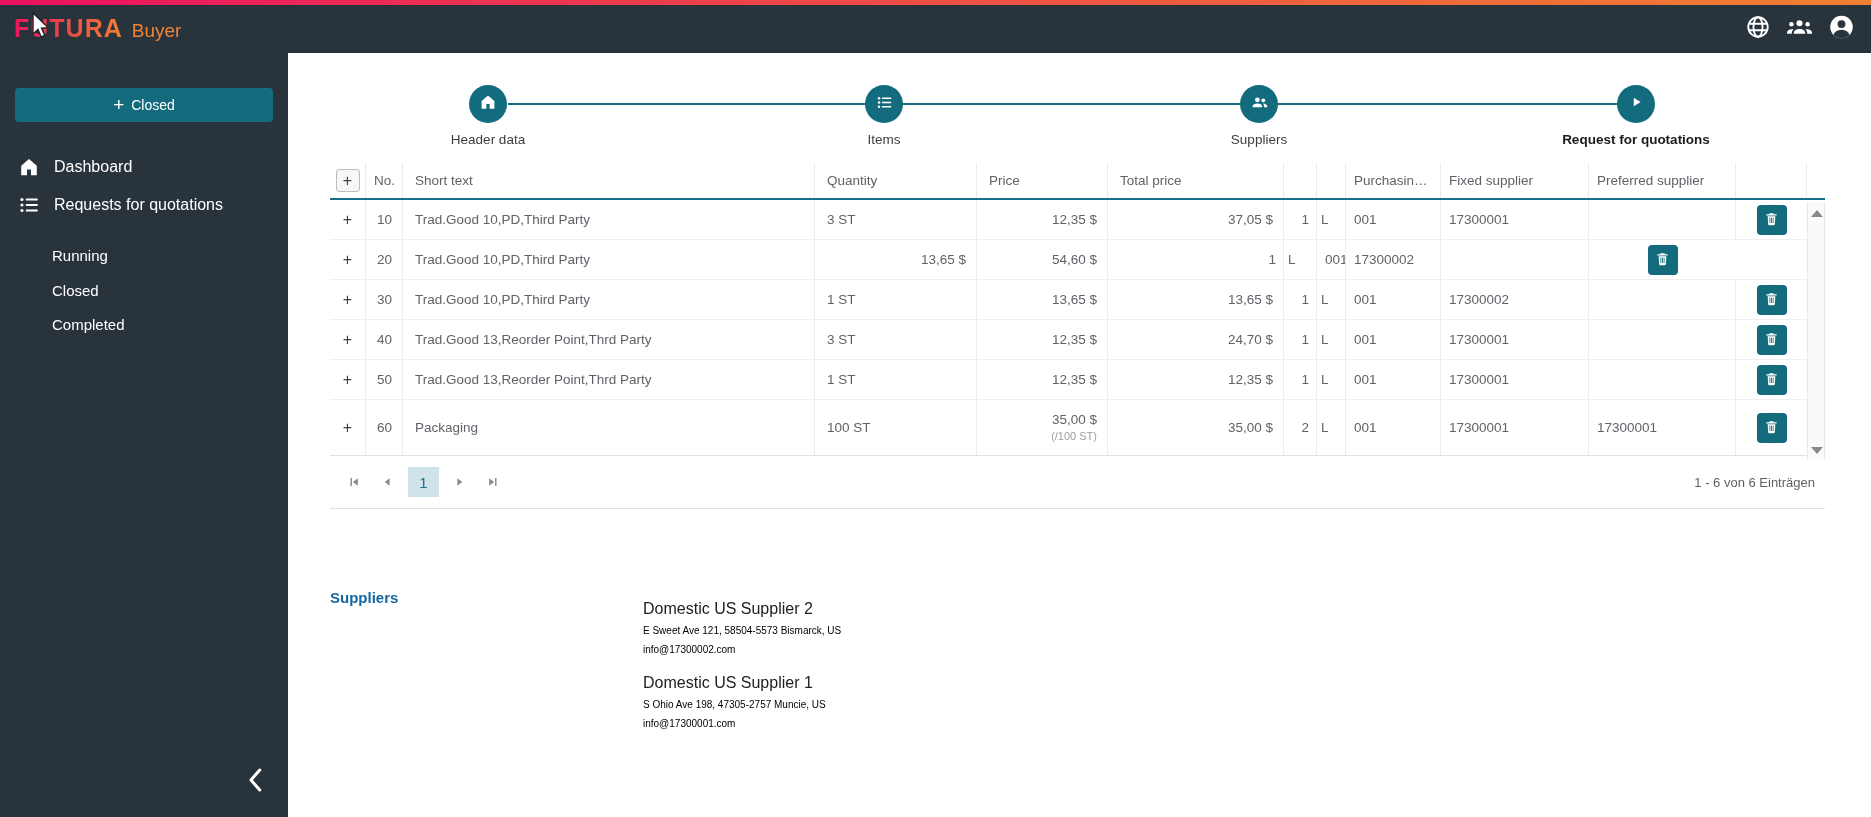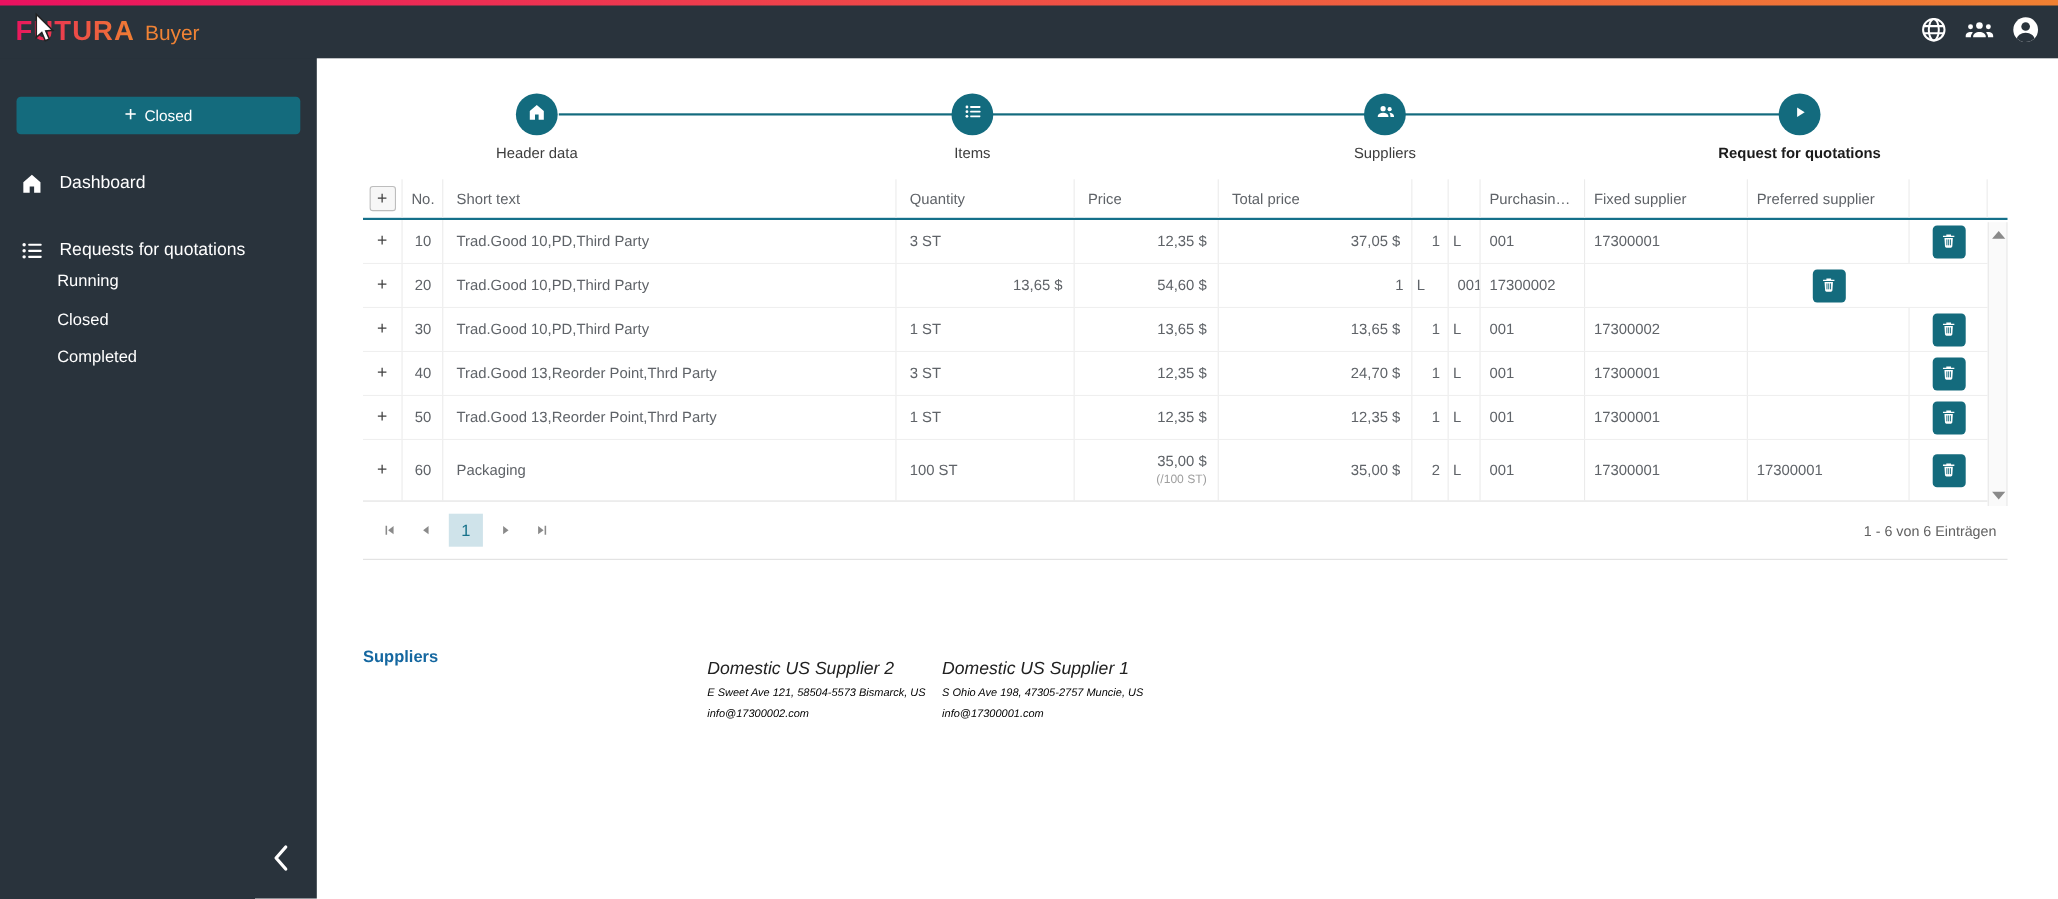--- a/index.html
+++ b/index.html
@@ -88,21 +88,21 @@
     display:flex; align-items:center; justify-content:space-between; }
   .pager-controls { display:flex; align-items:center; gap:9px; padding-left:12px; }
   .pg-btn { width:24px; height:24px; display:flex; align-items:center; justify-content:center;
     background:none; border:none; cursor:pointer; }
   .pg-page { width:31px; height:30px; background:#cfe3ea; color:#17728b; font-size:15px;
     display:flex; align-items:center; justify-content:center; cursor:pointer; }
   .pager-summary { font-size:13px; color:#616161; padding-right:10px; }
 
   
   .suppliers-title { position:absolute; left:330px; top:589px; font-size:15px; font-weight:700; color:#1467a0; }
-  .suppliers-list { position:absolute; left:643px; top:600px; display:flex; flex-direction:row; gap:15px;font-style:italic; }
+  .suppliers-list { position:absolute; left:643px; top:600px; display:flex; flex-direction:column; gap:15px; }
   .supplier-name { font-size:16px; color:#212121; margin-bottom:3px; }
   .supplier-line { font-size:10px; color:#000000; line-height:19px; }
 </style>
 </head>
 <body>
 
 <nav class="sidebar">
   <button class="create-btn">
     <span class="create-plus">+</span>
     <span>Closed</span>
@@ -110,21 +110,21 @@
 
   <div class="nav-item" style="top:150px;">
     <span class="nav-ic">
       <svg width="22" height="22" viewBox="0 0 24 24" fill="#ffffff">
           <path d="M12 3.2 3.5 10.6V21h6.3v-6.2h4.4V21h6.3V10.6z"></path>
         </svg>
     </span>
     <span class="nav-lbl">Dashboard</span>
   </div>
 
-  <div class="nav-item" style="top:211px;">
+  <div class="nav-item" style="top:188px;">
     <span class="nav-ic">
       <svg width="22" height="22" viewBox="0 0 24 24" fill="#ffffff">
         <circle cx="4.3" cy="6" r="1.7"></circle>
           <rect x="8.5" y="5" width="13" height="2.1" rx="0.5"></rect>
         <circle cx="4.3" cy="12" r="1.7"></circle>
           <rect x="8.5" y="11" width="13" height="2.1" rx="0.5"></rect>
         <circle cx="4.3" cy="18" r="1.7"></circle>
           <rect x="8.5" y="17" width="13" height="2.1" rx="0.5"></rect>
       </svg>
     </span>

